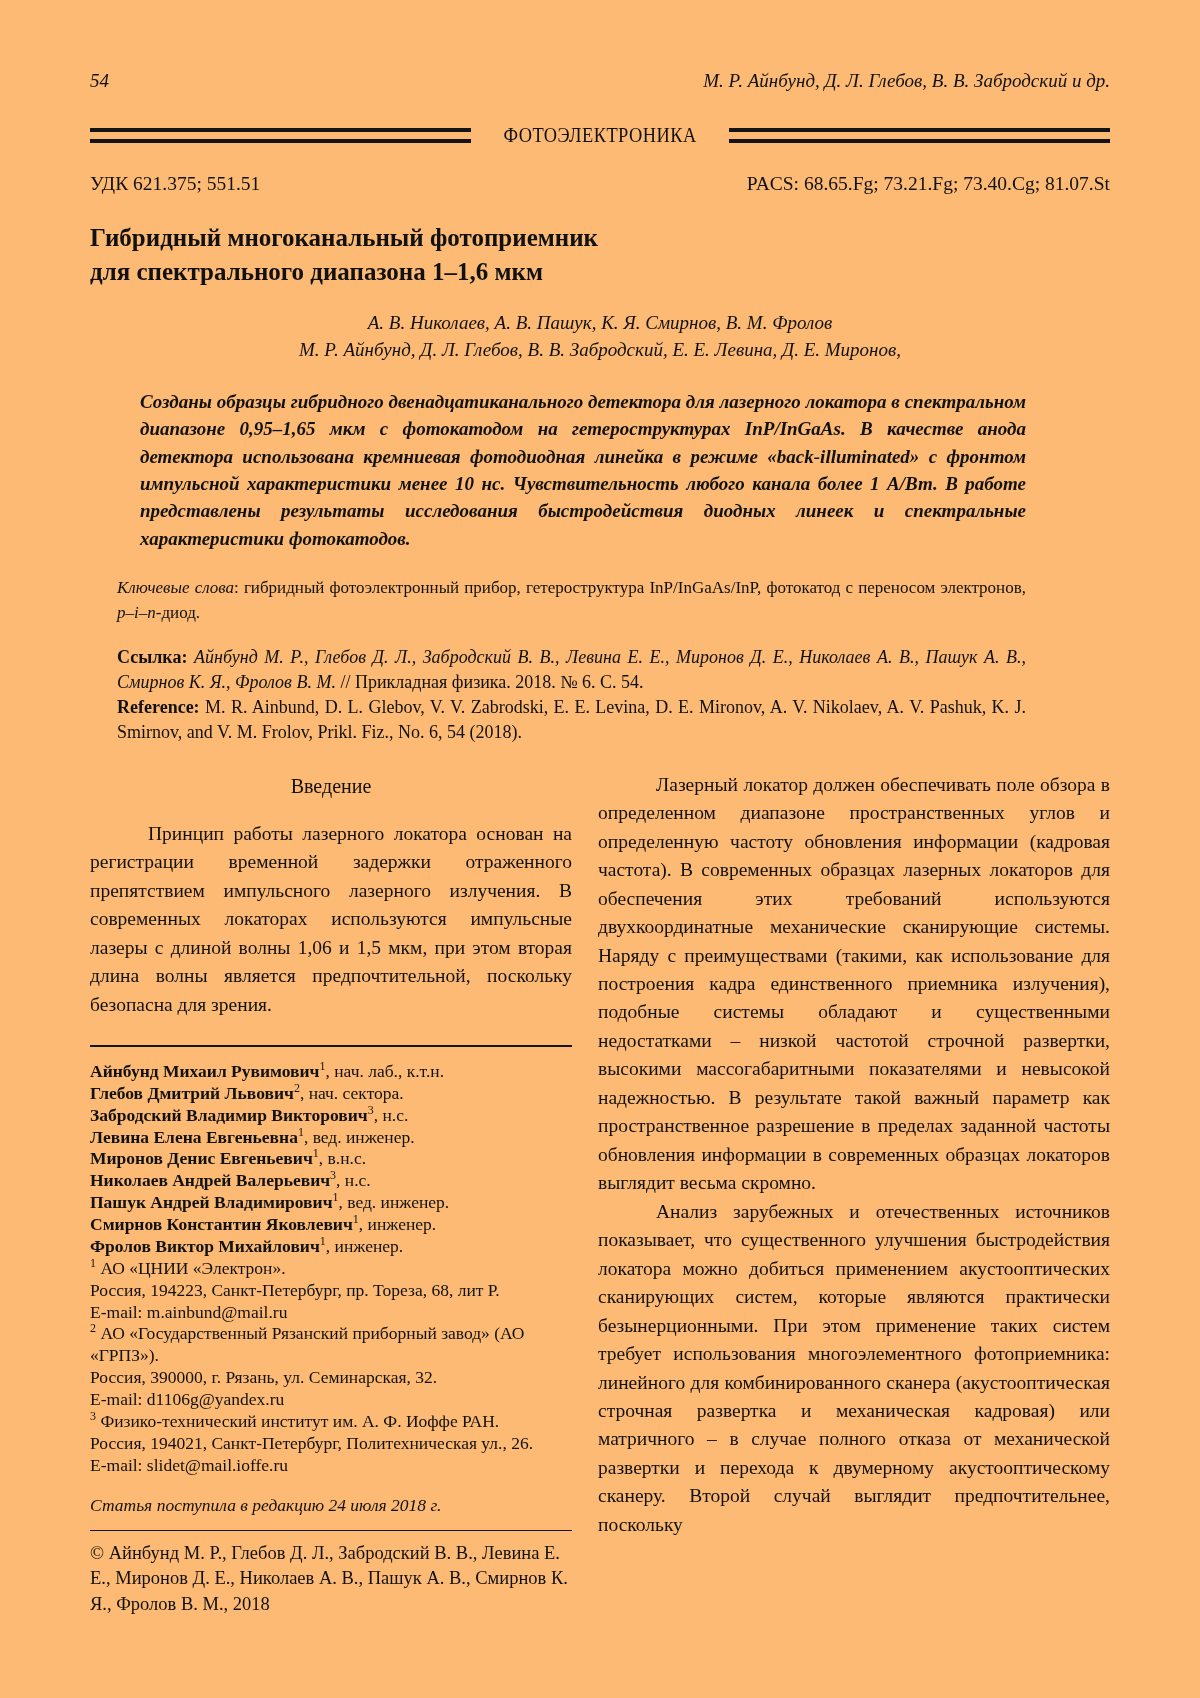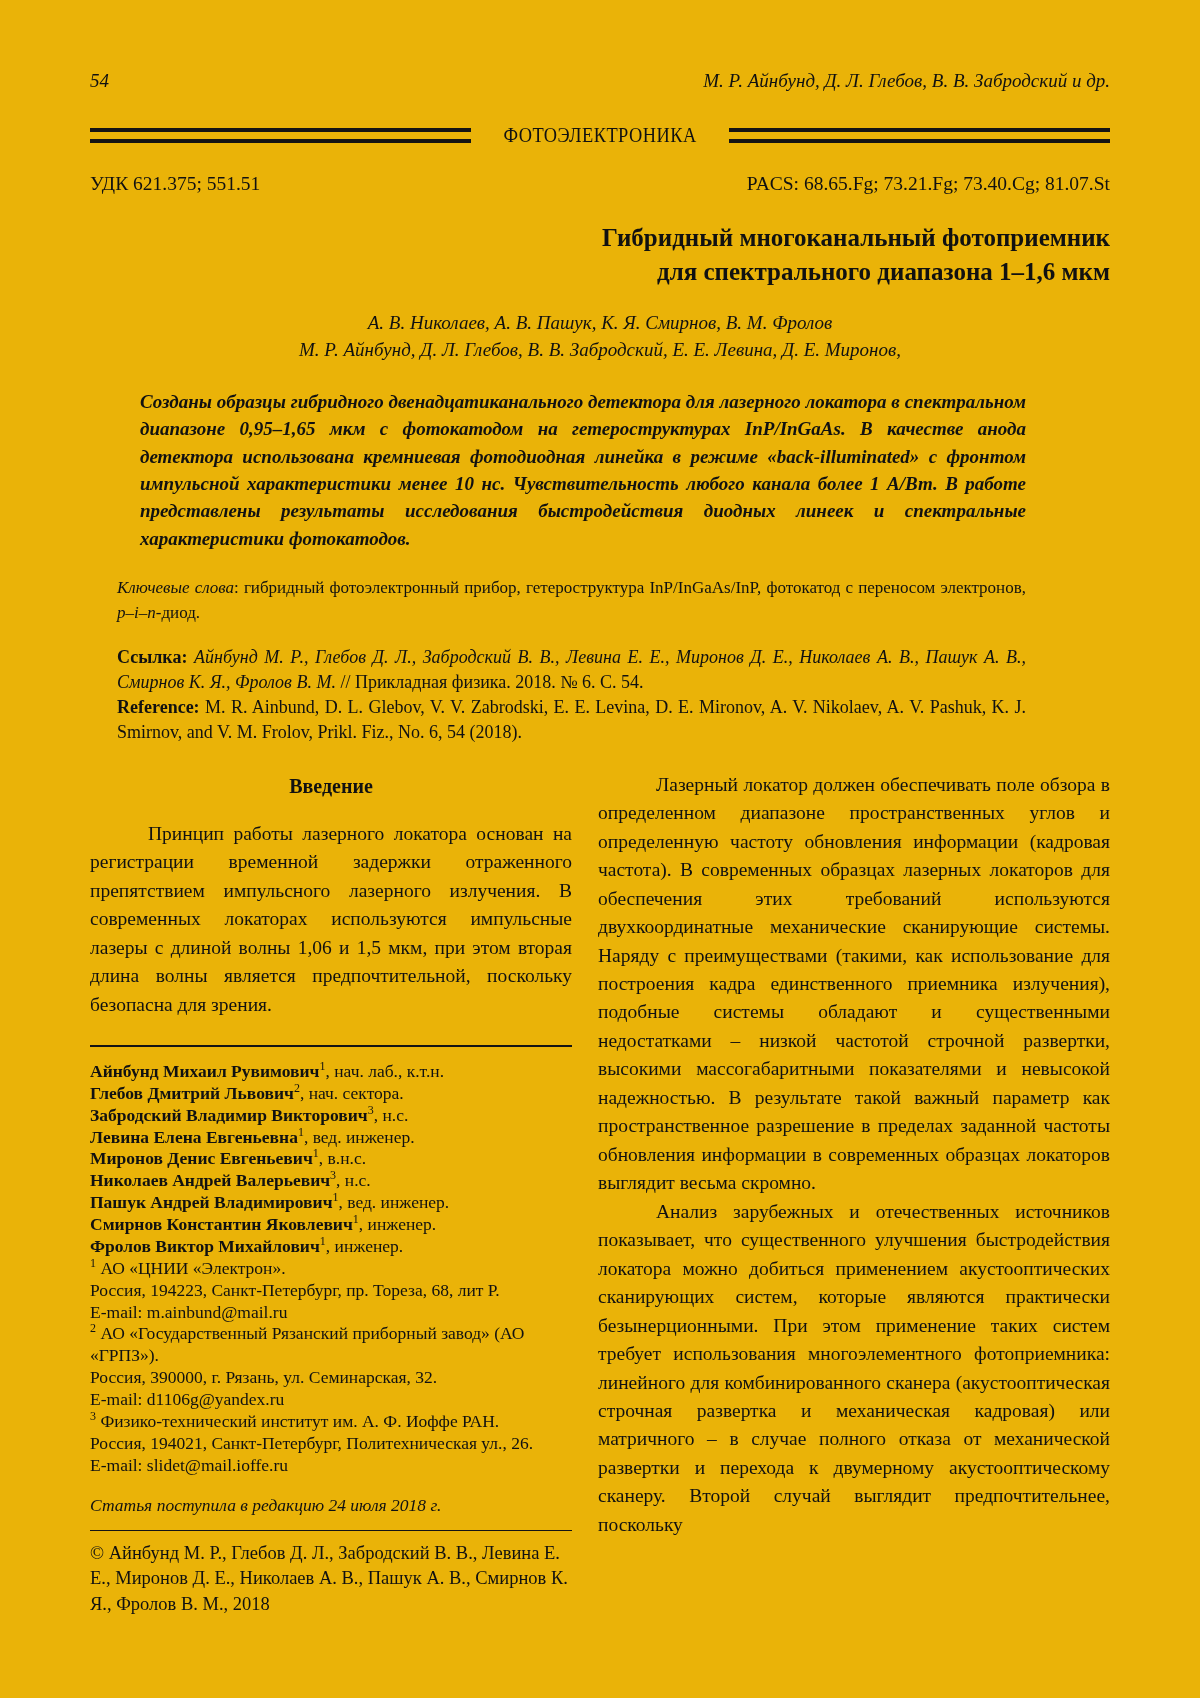--- a/index.html
+++ b/index.html
@@ -1,21 +1,21 @@
 <!DOCTYPE html>
 <html lang="ru"><head>
 <meta charset="utf-8">
 <style>
   html, body { margin: 0; padding: 0; background: #fff; }
   .page {
     position: relative;
     width: 1200px;
     height: 1698px;
     margin: 0 auto;
-    background: #eab308;
+    background: #fdba74;
     color: #111;
     font-family: "Liberation Serif", "DejaVu Serif", serif;
     box-sizing: border-box;
     padding: 70px 90px 0 90px;
     overflow: hidden;
   }
   
   .running-head {
     display: flex;
     justify-content: space-between;
@@ -44,21 +44,21 @@
   }
   
   .codes {
     display: flex;
     justify-content: space-between;
     font-size: 19.5px;
     margin-top: 26px;
   }
   
   .title {
-    text-align: right;
+    text-align: left;
     font-weight: bold;
     font-size: 25px;
     line-height: 1.34;
     margin-top: 26px;
   }
   
   .authors {
     text-align: center;
     font-style: italic;
     font-size: 19px;
@@ -94,21 +94,21 @@
   
   .columns {
     display: flex;
     gap: 26px;
     margin-top: 26px;
   }
   .col-left  { width: 482px; flex: none; }
   .col-right { flex: 1; }
   .intro-heading {
     text-align: center;
-    font-weight: bold;
+    font-weight: normal;
     font-size: 20px;
     margin: 4px 0 22px 0;
   }
   .body-par {
     font-size: 19.5px;
     line-height: 1.46;
     text-align: justify;
     text-indent: 58px;
     margin: 0;
   }

